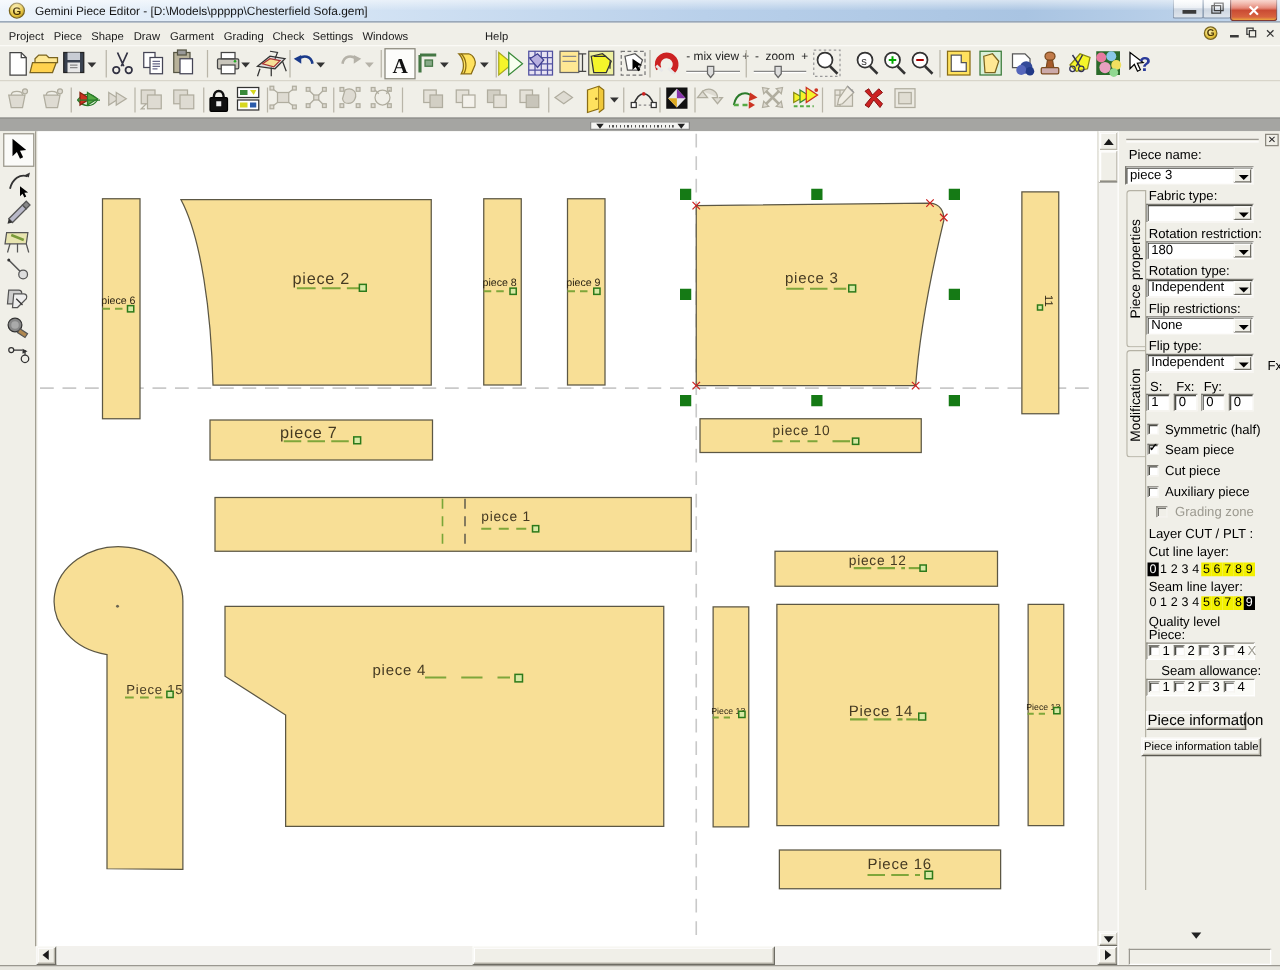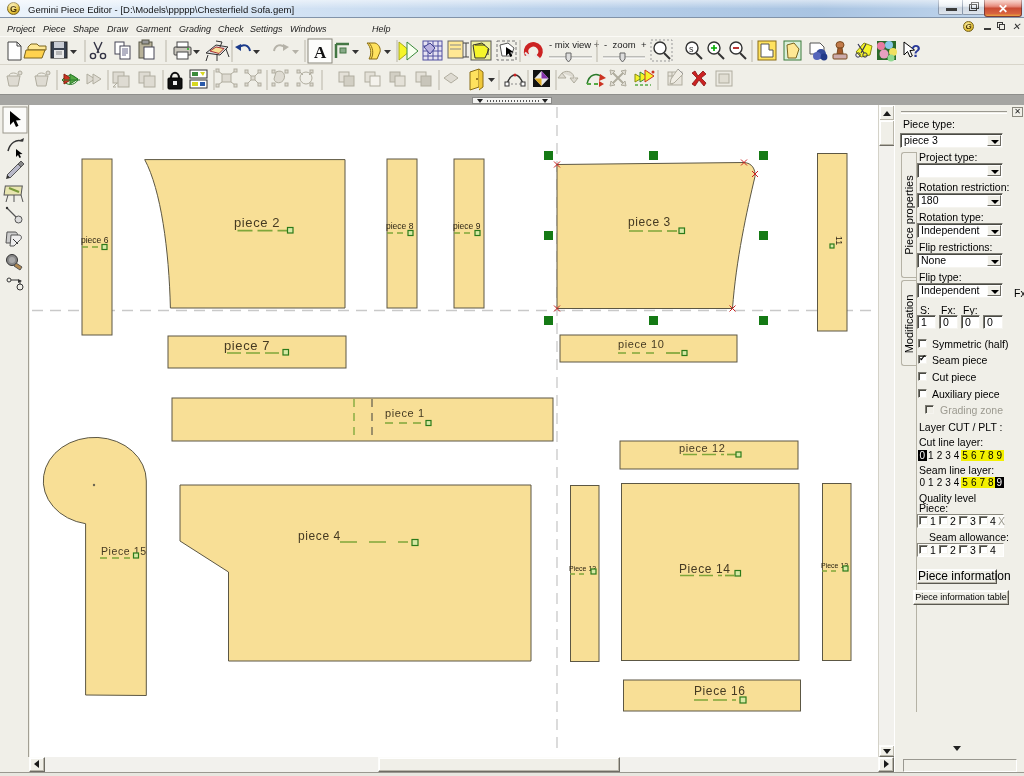--- a/index.html
+++ b/index.html
@@ -18,21 +18,21 @@
   background:radial-gradient(circle at 40% 35%, #fdf3b0, #e5c23a 60%, #8a6d14);
   border:1px solid #7a651c; font-size:9px; font-weight:bold; color:#4a3508; text-align:center; line-height:12px; }
 .capbtn { top:0; height:15px; border:1px solid #8a98ab; border-top:none;
   background:linear-gradient(#fbfcfd, #e8edf3 45%, #ccd5e0 50%, #dfe5ec); }
 #btnmin  { left:938px; width:25px; border-radius:0 0 2px 2px; }
 #btnmax  { left:962px; width:23px; border-radius:0 0 2px 2px; }
 #btnclose{ left:984px; width:38px; height:17px; border-radius:0 0 3px 3px; border-color:#7e3a35;
   background:linear-gradient(#f0a594, #e17462 40%, #c94a33 50%, #d8633f 85%, #eba53f); }
 
 
-#menubar { left:0; top:19px; width:1024px; height:17px; background:#f0efe8; font-size:9px; color:#1a1a1a;font-style:italic; }
+#menubar { left:0; top:19px; width:1024px; height:17px; background:#f0efe8; font-size:9px; color:#1a1a1a; }
 .menuitem { position:absolute; top:5px; }
 
 
 #toolbar1 { left:0; top:36px; width:1024px; height:28px; background:#f0efe8; border-top:1px solid #fbfaf6; }
 #toolbar2 { left:0; top:64px; width:1024px; height:30px; background:#f0efe8; border-top:1px solid #d8d5ca; }
 
 
 #splitter { left:0; top:94px; width:1024px; height:11px; background:#a5a5a2; border-top:1px solid #8e8e8b; }
 #minidrop { left:472px; top:2px; width:80px; height:7px; background:#f4f4f2; border:1px solid #8a8a88; }
 
@@ -79,21 +79,21 @@
   <div id="menubar" class="abs">
     <span class="menuitem" style="left:7px;">Project</span>
     <span class="menuitem" style="left:43px;">Piece</span>
     <span class="menuitem" style="left:73px;">Shape</span>
     <span class="menuitem" style="left:107px;">Draw</span>
     <span class="menuitem" style="left:136px;">Garment</span>
     <span class="menuitem" style="left:179px;">Grading</span>
     <span class="menuitem" style="left:218px;">Check</span>
     <span class="menuitem" style="left:250px;">Settings</span>
     <span class="menuitem" style="left:290px;">Windows</span>
-    <span class="menuitem" style="left:336px;padding-left:36px;">Help</span>
+    <span class="menuitem" style="left:352px;padding-left:36px;">Help</span>
     <div class="abs" style="left:963px;top:2px;width:11px;height:11px;border-radius:50%;background:radial-gradient(circle at 40% 35%, #fdf3b0, #e0bd34 65%, #8a6d14);border:1px solid #7a651c;font-size:8px;font-weight:bold;color:#4a3508;text-align:center;line-height:10px;">G</div>
     <div class="abs" style="left:984px;top:9px;width:7px;height:2px;background:#3a3a3a;"></div>
     <div class="abs" style="left:997px;top:3px;width:6px;height:6px;border:1px solid #3a3a3a;"></div>
     <div class="abs" style="left:999px;top:5px;width:6px;height:6px;border:1px solid #3a3a3a;background:#f0efe8;"></div>
     <div class="abs" style="left:1012px;top:2px;font-size:10px;color:#333;">✕</div>
   </div>
 
   <div id="toolbar1" class="abs">
     <svg width="1024" height="28" viewBox="0 0 1024 28">
       <g stroke-width="1">
@@ -656,35 +656,35 @@
     <div class="arrowglyph" style="left:5px;top:3px;border-top:4px solid transparent;border-bottom:4px solid transparent;border-right:5px solid #1a1a1a;"></div>
     <div class="sbtn" style="left:349px;top:0px;width:242px;height:15px;"></div>
     <div class="sbtn" style="left:849px;top:0px;width:16px;height:15px;"></div>
     <div class="arrowglyph" style="left:855px;top:3px;border-top:4px solid transparent;border-bottom:4px solid transparent;border-left:5px solid #1a1a1a;"></div>
   </div>
 
   <div id="rightpanel" class="abs">
     <div class="abs" style="left:6px;top:6px;width:106px;height:3px;border-top:1px solid #9a9890;border-bottom:1px solid #fff;"></div>
     <div class="abs" style="left:117px;top:2px;width:11px;height:10px;border:1px solid #8a887e;background:#f0efe8;font-size:8px;text-align:center;line-height:8px;color:#222;">✕</div>
 
-    <div class="rp-label" style="left:8px;top:13px;">Piece type:</div>
+    <div class="rp-label" style="left:8px;top:13px;">Piece name:</div>
     <div class="combo" style="left:5px;top:28px;width:103px;">
         <span>piece 3</span>
         <div class="cb-arrow"></div>
       </div>
 
     <div class="abs" style="left:21px;top:47px;width:1px;height:560px;background:#b5b2a5;"></div>
     <div class="abs" style="left:6px;top:47px;width:15px;height:126px;border:1px solid #b5b2a5;border-right:none;border-radius:3px 0 0 3px;background:#f0efe8;">
       <div style="position:absolute;left:-43px;top:56px;width:100px;transform:rotate(-90deg);font-size:11px;color:#000;text-align:center;">Piece properties</div>
     </div>
     <div class="abs" style="left:6px;top:175px;width:15px;height:86px;border:1px solid #b5b2a5;border-right:none;border-radius:3px 0 0 3px;background:#f0efe8;">
       <div style="position:absolute;left:-36px;top:37px;width:86px;transform:rotate(-90deg);font-size:11px;color:#000;text-align:center;">Modification</div>
     </div>
 
-    <div class="rp-label" style="left:24px;top:46px;">Project type:</div>
+    <div class="rp-label" style="left:24px;top:46px;">Fabric type:</div>
     <div class="combo" style="left:22px;top:58px;width:86px;">
         <span></span>
         <div class="cb-arrow"></div>
       </div>
     <div class="rp-label" style="left:24px;top:76px;">Rotation restriction:</div>
     <div class="combo" style="left:22px;top:88px;width:86px;">
         <span>180</span>
         <div class="cb-arrow"></div>
       </div>
     <div class="rp-label" style="left:24px;top:106px;">Rotation type:</div>

